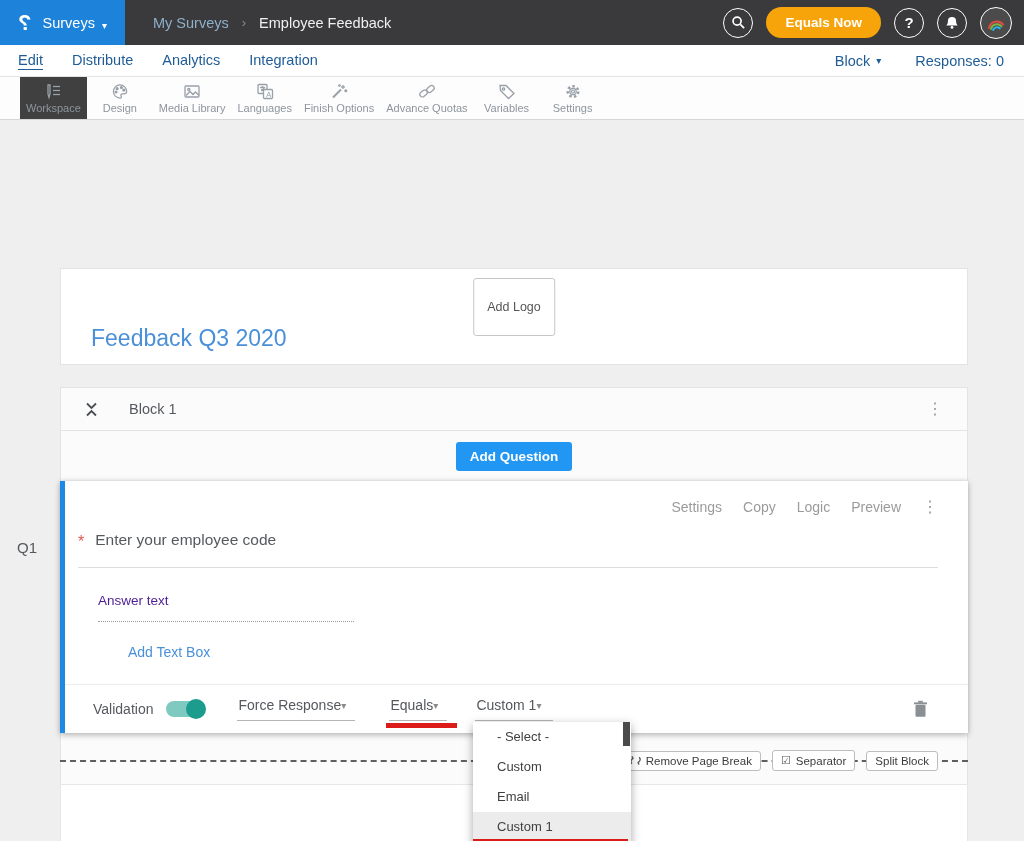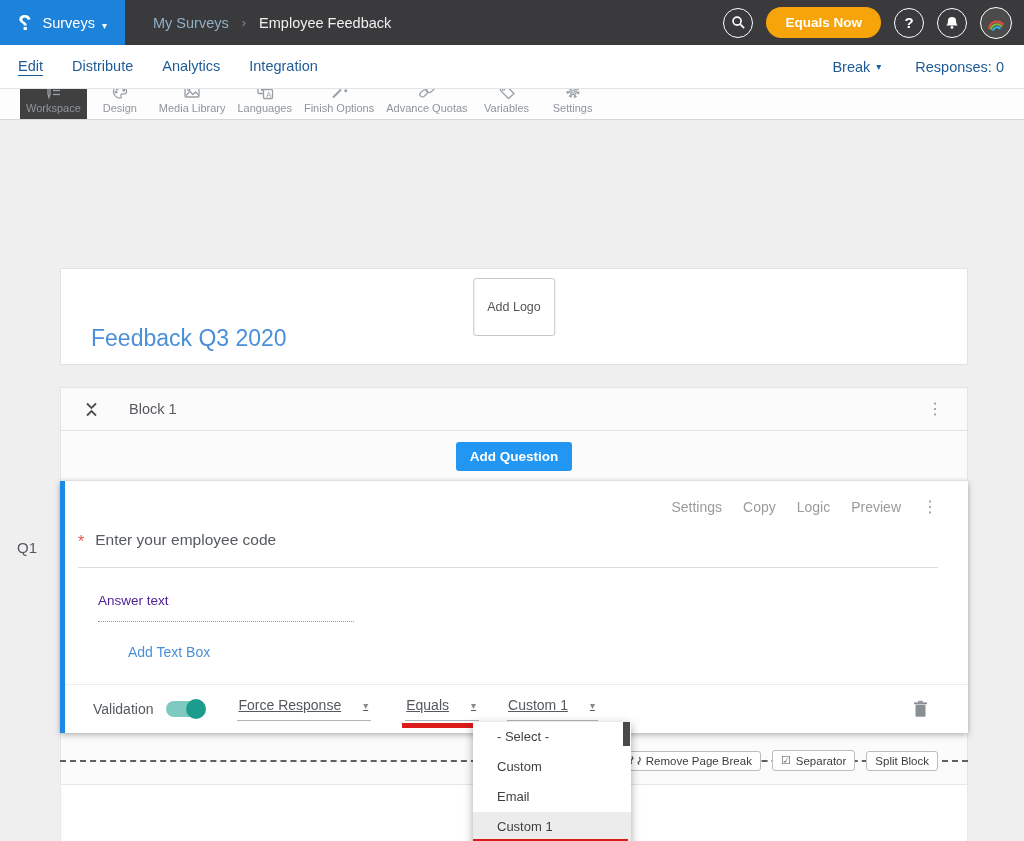--- a/index.html
+++ b/index.html
@@ -15,21 +15,21 @@
   .breadcrumb { display:flex; align-items:center; gap:13px; margin-left:28px; font-size:14.5px; }
   .crumb-parent { color:#8fb0c9; cursor:pointer; }
   .crumb-sep { color:#8a8a8a; font-size:13px; }
   .crumb-current { color:#f0f0f0; }
   .topbar-right { margin-left:auto; display:flex; align-items:center; gap:13px; padding-right:12px; }
   .circle-btn { width:30px; height:30px; border:1.5px solid #fff; border-radius:50%; display:flex; align-items:center; justify-content:center; color:#fff; font-size:15px; font-weight:bold; cursor:pointer; background:transparent; }
   .upgrade-btn { background:#f7a40a; border:none; color:#fff; font-weight:bold; font-size:13.5px; padding:8px 19px; border-radius:16px; cursor:pointer; font-family:inherit; }
   .avatar { width:32px; height:32px; border:1.5px solid #fff; border-radius:50%; background:#4b4b4b; display:flex; align-items:center; justify-content:center; cursor:pointer; overflow:hidden; }
 
   
-  .nav-row { position:absolute; top:45px; left:0; right:0; height:44px; background:#fff; border-bottom:1px solid #e4e4e4; display:flex; align-items:center; padding:0 18px; font-size:14.5px; color:#1f5c96; z-index:9; }
+  .nav-row { position:absolute; top:45px; left:0; right:0; height:32px; background:#fff; border-bottom:1px solid #e4e4e4; display:flex; align-items:center; padding:0 18px; font-size:14.5px; color:#1f5c96; z-index:9; }
   .nav-tab { margin-right:29px; cursor:pointer; padding-bottom:1px; }
   .nav-tab.active { border-bottom:1.5px solid #1f5c96; font-weight:bold; font-weight:normal; }
   .nav-right { margin-left:auto; display:flex; align-items:center; gap:34px; padding-right:2px; }
   .tools-dd { display:flex; align-items:center; gap:6px; cursor:pointer; }
   .tools-dd .caret-sm { color:#1f5c96; }
 
   
   .toolbar { position:absolute; top:77px; left:0; right:0; height:43px; background:#fdfdfd; border-bottom:1px solid #d6d6d6; display:flex; align-items:stretch; padding-left:20px; z-index:8; }
   .tool-item { min-width:66px; padding:4px 6px 3px; display:flex; flex-direction:column; align-items:center; justify-content:center; gap:2px; color:#8e959c; font-size:11px; cursor:pointer; white-space:nowrap; }
   .tool-item.active { background:#404040; }
@@ -61,21 +61,21 @@
   .q-row { position:absolute; left:13px; top:50px; right:30px; display:flex; align-items:flex-start; border-bottom:1px solid #dcdcdc; padding:0 0 16px 0; }
   .req-star { color:#e2574c; font-size:16px; margin:2px 11px 0 0; }
   .q-text { font-size:15.5px; color:#55595e; cursor:text; }
   .answer-text { position:absolute; left:33px; top:112px; width:256px; font-size:13.5px; color:#4c1d95; border-bottom:1px dotted #9a9a9a; padding-bottom:13px; cursor:text; }
   .add-text-box { position:absolute; left:63px; top:163px; font-size:14px; color:#4a90d9; cursor:pointer; }
   .val-divider { position:absolute; left:0; right:0; top:203px; border-top:1px solid #ececec; }
   .val-row { position:absolute; left:28px; right:28px; top:204px; height:48px; display:flex; align-items:center; }
   .val-label { font-size:14px; color:#55595e; }
   .toggle { position:relative; width:39px; height:16px; border-radius:8px; background:#7fcac0; margin-left:13px; cursor:pointer; }
   .toggle .knob { position:absolute; right:-1px; top:-2px; width:20px; height:20px; border-radius:50%; background:#1b9c8c; }
-  .sel { position:relative; display:flex; align-items:center; gap:22px; border-bottom:1px solid #b5b5b5; padding:0 3px 7px 1px; font-size:14px; color:#55595e; cursor:pointer;text-decoration:underline; }
+  .sel { position:relative; display:flex; align-items:center; gap:0; border-bottom:1px solid #b5b5b5; padding:0 3px 7px 1px; font-size:14px; color:#55595e; cursor:pointer; }
   .sel .caret { font-size:10px; color:#8a8a8a; }
   .sel-force { margin-left:32px; min-width:118px; }
   .sel-op { margin-left:34px; min-width:58px; }
   .sel-field { margin-left:28px; min-width:78px; }
   .red-underline { position:absolute; left:-3px; right:-10px; bottom:-8px; height:5px; background:#dc1b1b; z-index:6; }
   .trash-btn { margin-left:auto; cursor:pointer; display:flex; margin-right:12px; }
 
   
   .dashed-row { position:absolute; left:60px; top:640px; width:908px; height:0; border-top:2px dashed #5f5f5f; z-index:3; }
   .pb-buttons { position:absolute; right:30px; top:-12px; display:flex; align-items:center; gap:11px; }
@@ -138,21 +138,21 @@
   </div>
 </header>
 
 <nav class="nav-row">
   <span class="nav-tab active">Edit</span>
   <span class="nav-tab">Distribute</span>
   <span class="nav-tab">Analytics</span>
   <span class="nav-tab">Integration</span>
   <div class="nav-right">
     <span class="tools-dd">
-      <span>Break</span>
+      <span>Block</span>
       <span class="caret-sm">▾</span>
     </span>
     <span>Responses: 0</span>
   </div>
 </nav>
 
 <div class="toolbar">
   <div class="tool-item active">
     <svg width="18" height="17" viewBox="0 0 18 17">
         <path d="M4 2 L4 11 L5 14.5 L6 11 L6 2 Z"></path>

